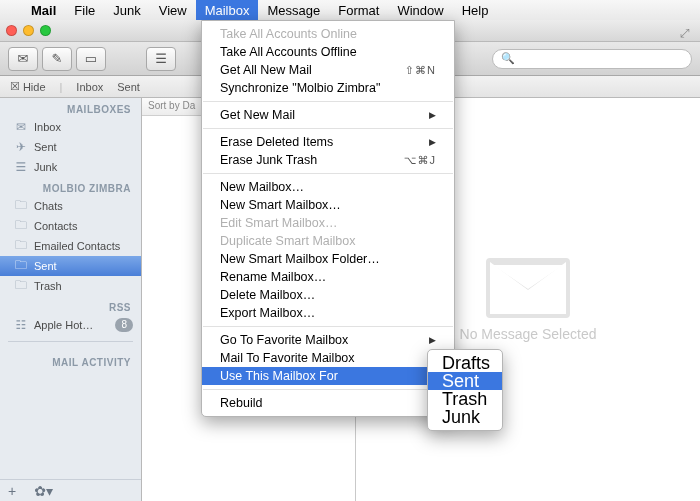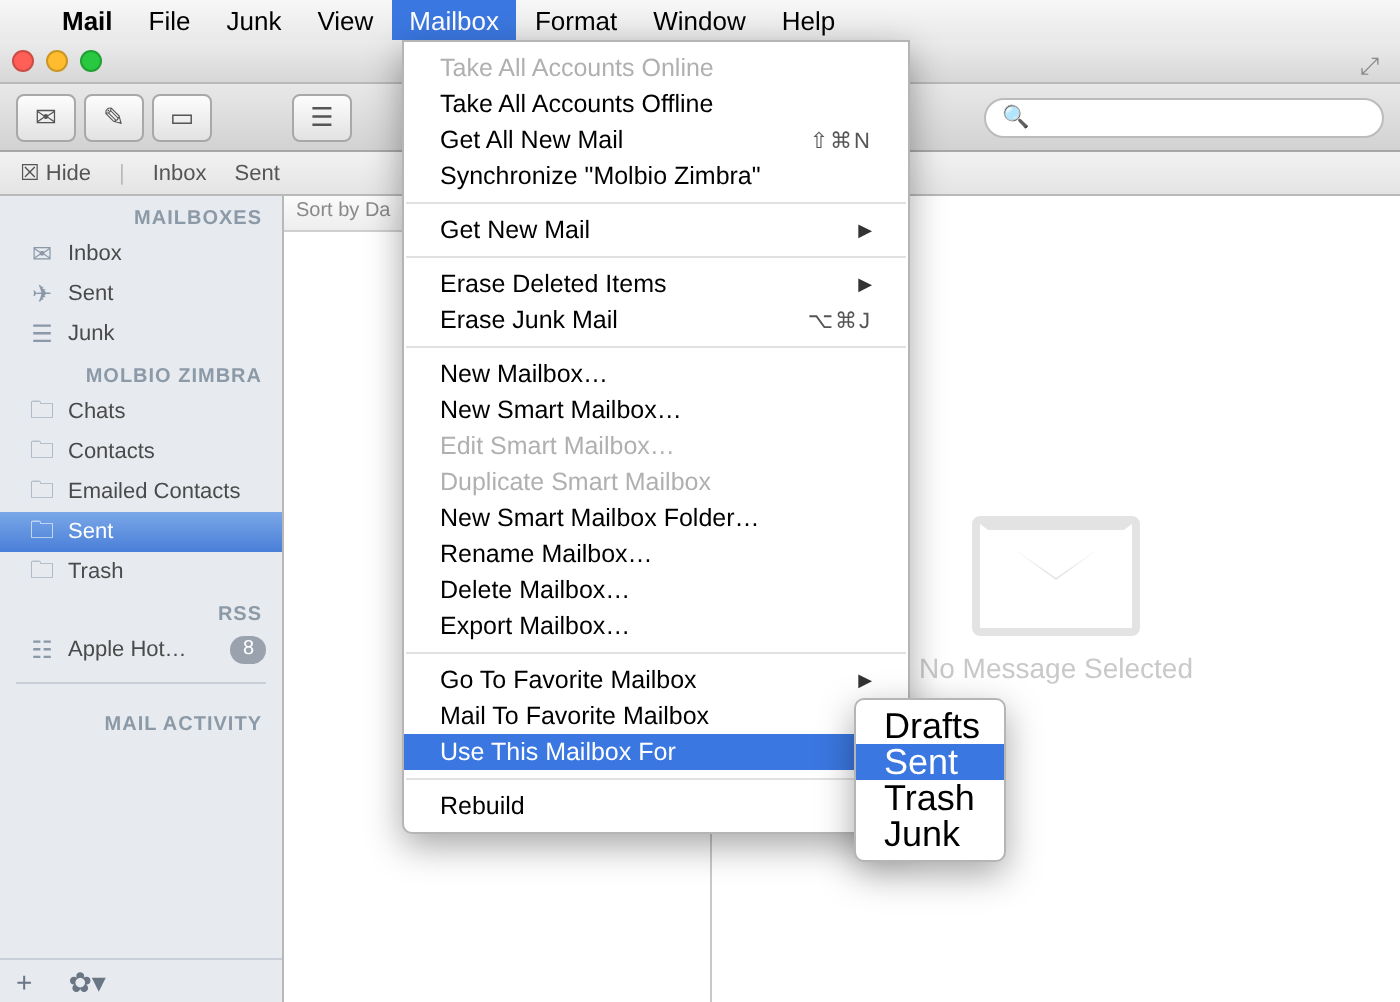--- a/index.html
+++ b/index.html
@@ -70,20 +70,21 @@
 </head>
 <body>
 
 <div class="menubar">
   <span class="apple"></span>
   <span class="mitem bold">Mail</span>
   <span class="mitem">File</span>
   <span class="mitem">Junk</span>
   <span class="mitem">View</span>
   <span class="mitem active">Mailbox</span>
+  <span class="mitem">Message</span>
   <span class="mitem">Format</span>
   <span class="mitem">Window</span>
   <span class="mitem">Help</span>
 </div>
 
 <div class="window">
   <div class="titlebar">
     <div class="traffic">
       <span class="r"></span>
       <span class="y"></span>
@@ -211,21 +212,21 @@
   <div class="mi">
       <span>Get New Mail</span>
       <span class="arrow">▶</span>
     </div>
   <div class="msep"></div>
   <div class="mi">
       <span>Erase Deleted Items</span>
       <span class="arrow">▶</span>
     </div>
   <div class="mi">
-      <span>Erase Junk Mail</span>
+      <span>Erase Junk Trash</span>
       <span class="sc">⌥⌘J</span>
     </div>
   <div class="msep"></div>
   <div class="mi">
       <span>New Mailbox…</span>
     </div>
   <div class="mi">
       <span>New Smart Mailbox…</span>
     </div>
   <div class="mi disabled">

